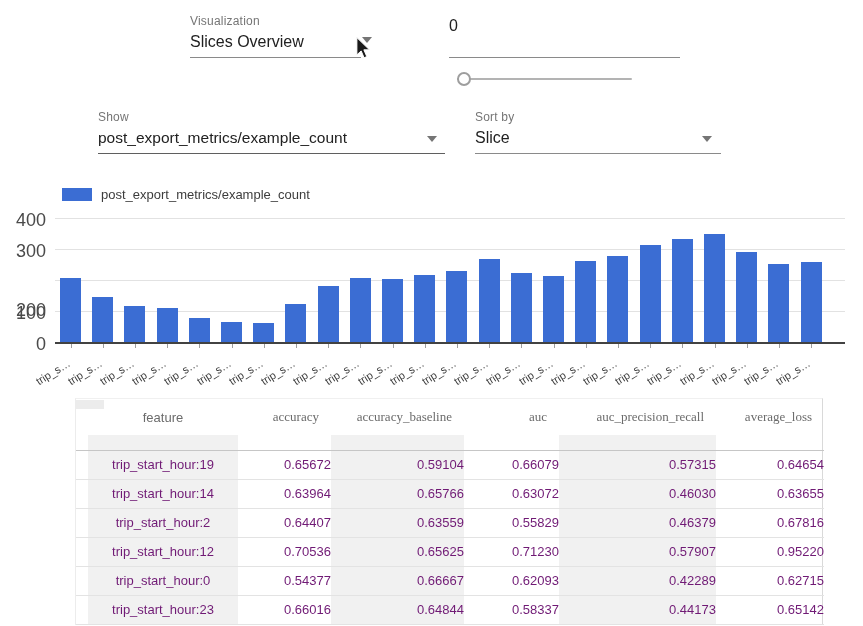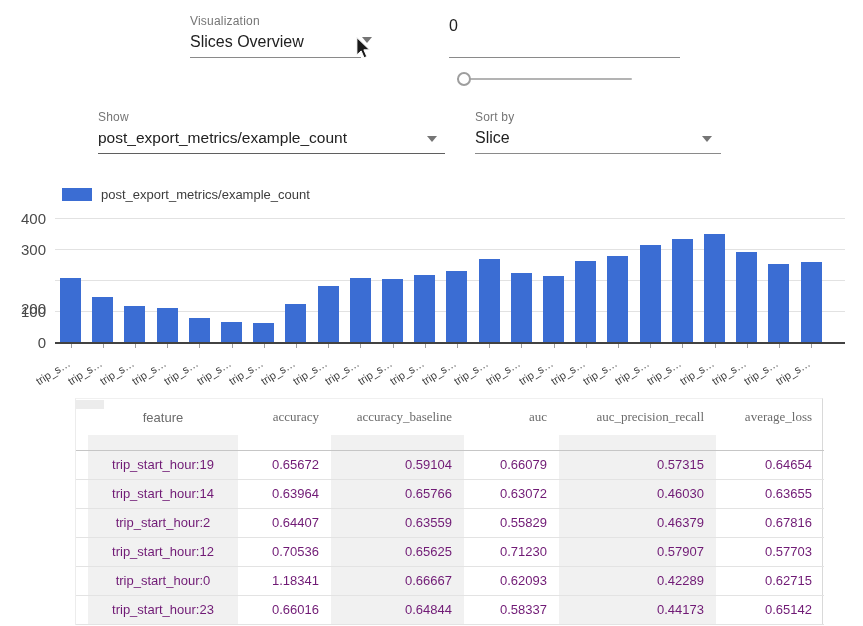--- a/index.html
+++ b/index.html
@@ -20,35 +20,35 @@
   .slider .handle { position:absolute; top:-1px; left:0; width:14px; height:14px; border-radius:50%;
                     background:#fff; border:2px solid #9e9e9e; }
 
   
   .chart { position:absolute; left:0; top:185px; width:863px; height:200px; }
   .legend { position:absolute; left:62px; top:2px; display:flex; align-items:center; }
   .legend .swatch { width:30px; height:13px; margin-right:9px; }
   .legend .ltext { font-size:13px; color:#3c3c3c; }
   .gridline { position:absolute; height:1px; background:#e2e2e2; }
   .gridline.zero { background:#424242; height:2px; }
-  .ytick { position:absolute; width:40px; text-align:right; font-size:15px; color:#4a4a4a; }
+  .ytick { position:absolute; width:40px; text-align:right; font-size:18px; color:#4a4a4a; }
   .bar { position:absolute; }
   .xtick { position:absolute; width:1px; height:4px; background:#9e9e9e; }
   .xlabel { position:absolute; width:70px; text-align:right; font-size:11px; color:#3c3c3c;
             transform:rotate(-32deg); transform-origin:100% 50%; white-space:nowrap; }
 
   
   .tablewrap { position:absolute; left:75px; top:398px; width:748px; border-left:1px solid #ececec;
                border-right:1px solid #d9d9d9; border-top:1px solid #f0f0f0; }
   .corner { position:absolute; left:0; top:1px; width:28px; height:9px; background:#ececec; }
   table.metrics { border-collapse:collapse; table-layout:fixed; width:748px; font-size:13px; }
   table.metrics th { font-weight:400; color:#6b6b6b; height:36px; vertical-align:middle; }
   table.metrics td { color:#701a75; height:29px; vertical-align:middle; }
   .al-c { text-align:center; }
-  .al-r { text-align:right; padding-right:12px; }
+  .al-r { text-align:right; }
   th.al-r { padding-right:12px;font-family:Liberation Serif, serif; }
   tr.filter-row td { height:15px; }
   tr.filter-row { border-bottom:1px solid #c6c6c6; }
   tr.data-row { border-bottom:1px solid #e3e3e3; }
   td.col-gray, tr.filter-row td.col-gray { background:#f1f1f1; }
 
   
   .cursor { position:absolute; z-index:50; }
 </style>
 </head>
@@ -237,26 +237,26 @@
             <td class="al-r col-gray">0.46379</td>
             <td class="al-r">0.67816</td>
           </tr>
           <tr class="data-row">
             <td></td>
             <td class="al-c col-gray">trip_start_hour:12</td>
             <td class="al-r">0.70536</td>
             <td class="al-r col-gray">0.65625</td>
             <td class="al-r">0.71230</td>
             <td class="al-r col-gray">0.57907</td>
-            <td class="al-r">0.57703</td>
+            <td class="al-r">0.95220</td>
           </tr>
           <tr class="data-row">
             <td></td>
             <td class="al-c col-gray">trip_start_hour:0</td>
-            <td class="al-r">1.18341</td>
+            <td class="al-r">0.54377</td>
             <td class="al-r col-gray">0.66667</td>
             <td class="al-r">0.62093</td>
             <td class="al-r col-gray">0.42289</td>
             <td class="al-r">0.62715</td>
           </tr>
           <tr class="data-row">
             <td></td>
             <td class="al-c col-gray">trip_start_hour:23</td>
             <td class="al-r">0.66016</td>
             <td class="al-r col-gray">0.64844</td>

